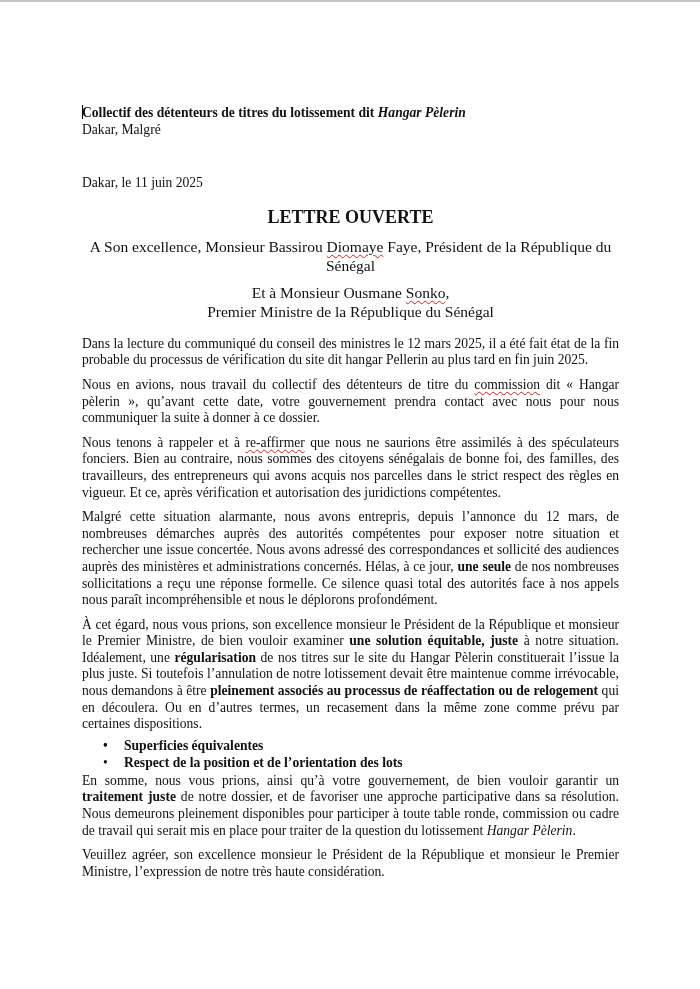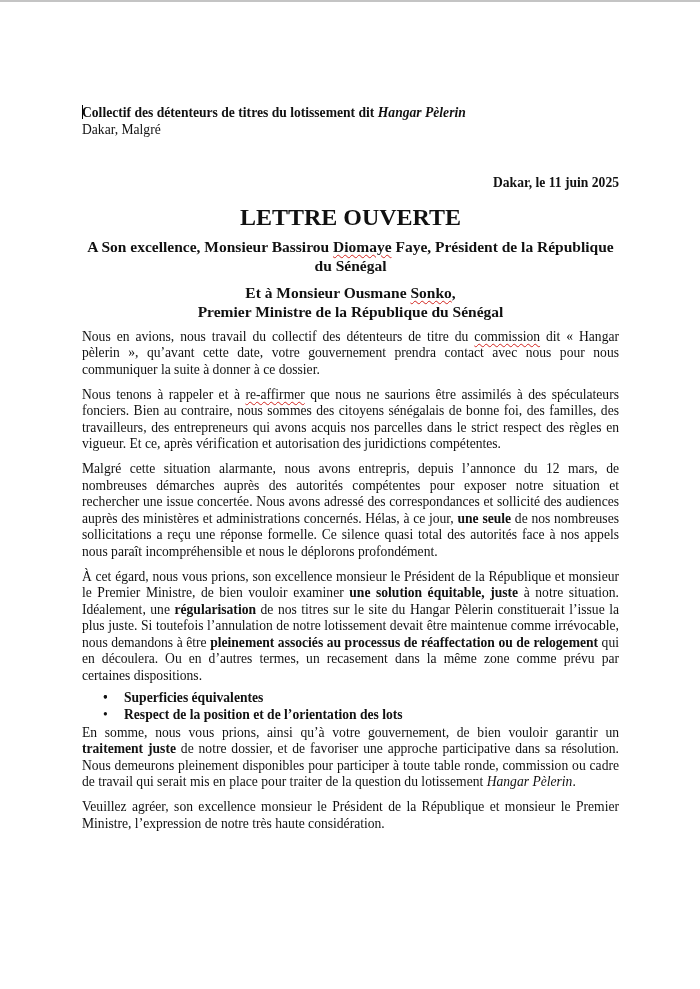--- a/index.html
+++ b/index.html
@@ -6,23 +6,23 @@
   body {
     width: 700px; height: 989px; background: #ffffff; position: relative; overflow: hidden;
     font-family: "Liberation Serif", serif; color: #111; font-size: 13.6px;
   }
   .topbar { position: absolute; left: 0; top: 0; width: 700px; height: 2px; background: #c4c4c4; }
   .page { position: absolute; left: 82px; top: 60px; width: 537px; line-height: 16.6px; }
   .cursor { display: inline-block; width: 1px; height: 14px; background: #000; vertical-align: -2px; margin-right: -1px; }
   .b { font-weight: bold; margin-top: 45px; }
   .i { font-style: italic; }
   .bi { font-weight: bold; font-style: italic; }
-  .date { text-align: right; font-weight: bold; margin-top: 37px; }
-  .title { text-align: center; font-weight: bold; font-size: 24px; margin-top: 14px; line-height: 22px; }
-  .addr { text-align: center; font-weight: bold; font-size: 15.5px; line-height: 19px; }
+  .date { text-align: left; font-weight: normal; margin-top: 37px; }
+  .title { text-align: center; font-weight: bold; font-size: 18px; margin-top: 14px; line-height: 22px; }
+  .addr { text-align: center; font-weight: normal; font-size: 15.5px; line-height: 19px; }
   .addr1 { margin-top: 9px; }
   .addr2 { margin-top: 8px; }
   .squiggle { text-decoration: underline wavy #d2231d; text-decoration-thickness: 1px; text-underline-offset: 2px; }
   .objet { margin-top: 16px; }
   p.para { margin: 0; text-align: justify; }
   .p1 { margin-top: 15px !important; }
   .gap { margin-top: 8px !important; }
   .gap-big { margin-top: 42px !important; }
   ul.bullets { margin: 4px 0 0 0; padding: 0; list-style: none; }
   ul.bullets li { position: relative; padding-left: 42px; font-weight: bold; line-height: 17px; }
@@ -45,20 +45,21 @@
   <div class="title">LETTRE OUVERTE</div>
 
   <div class="addr addr1"><span>A Son excellence, Monsieur Bassirou </span><span class="squiggle">Diomaye</span><span> Faye, Président de la République du Sénégal</span></div>
 
   <div class="addr addr2">
     <div><span>Et à Monsieur Ousmane </span><span class="squiggle">Sonko</span><span>,</span></div>
     <div>Premier Ministre de la République du Sénégal</div>
   </div>
 
 
+  <p class="para p1">Dans la lecture du communiqué du conseil des ministres le 12 mars 2025, il a été fait état de la fin probable du processus de vérification du site dit hangar Pellerin au plus tard en fin juin 2025.</p>
 
   <p class="para gap"><span>Nous en avions, nous travail du collectif des détenteurs de titre du </span><span class="squiggle">commission</span><span> dit « Hangar pèlerin », qu’avant cette date, votre gouvernement prendra contact avec nous pour nous communiquer la suite à donner à ce dossier.</span></p>
 
   <p class="para gap"><span>Nous tenons à rappeler et à </span><span class="squiggle">re-affirmer</span><span> que nous ne saurions être assimilés à des spéculateurs fonciers. Bien au contraire, nous sommes des citoyens sénégalais de bonne foi, des familles, des travailleurs, des entrepreneurs qui avons acquis nos parcelles dans le strict respect des règles en vigueur. Et ce, après vérification et autorisation des juridictions compétentes.</span></p>
 
   <p class="para gap"><span>Malgré cette situation alarmante, nous avons entrepris, depuis l’annonce du 12 mars, de nombreuses démarches auprès des autorités compétentes pour exposer notre situation et rechercher une issue concertée. Nous avons adressé des correspondances et sollicité des audiences auprès des ministères et administrations concernés. Hélas, à ce jour, </span><span class="b">une seule</span><span> de nos nombreuses sollicitations a reçu une réponse formelle. Ce silence quasi total des autorités face à nos appels nous paraît incompréhensible et nous le déplorons profondément.</span></p>
 
   <p class="para gap"><span>À cet égard, nous vous prions, son excellence monsieur le Président de la République et monsieur le Premier Ministre, de bien vouloir examiner </span><span class="b">une solution équitable, juste</span><span> à notre situation. Idéalement, une </span><span class="b">régularisation</span><span> de nos titres sur le site du Hangar Pèlerin constituerait l’issue la plus juste. Si toutefois l’annulation de notre lotissement devait être maintenue comme irrévocable, nous demandons à être </span><span class="b">pleinement associés au processus de réaffectation ou de relogement</span><span> qui en découlera. Ou en d’autres termes, un recasement dans la même zone comme prévu par certaines dispositions.</span></p>
 
 

